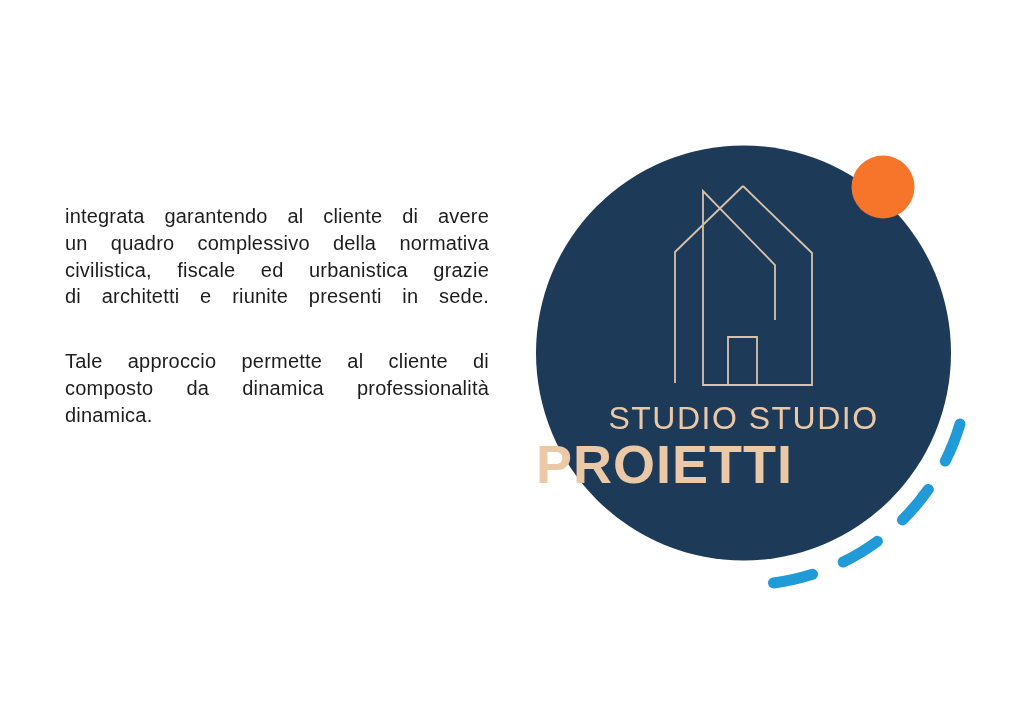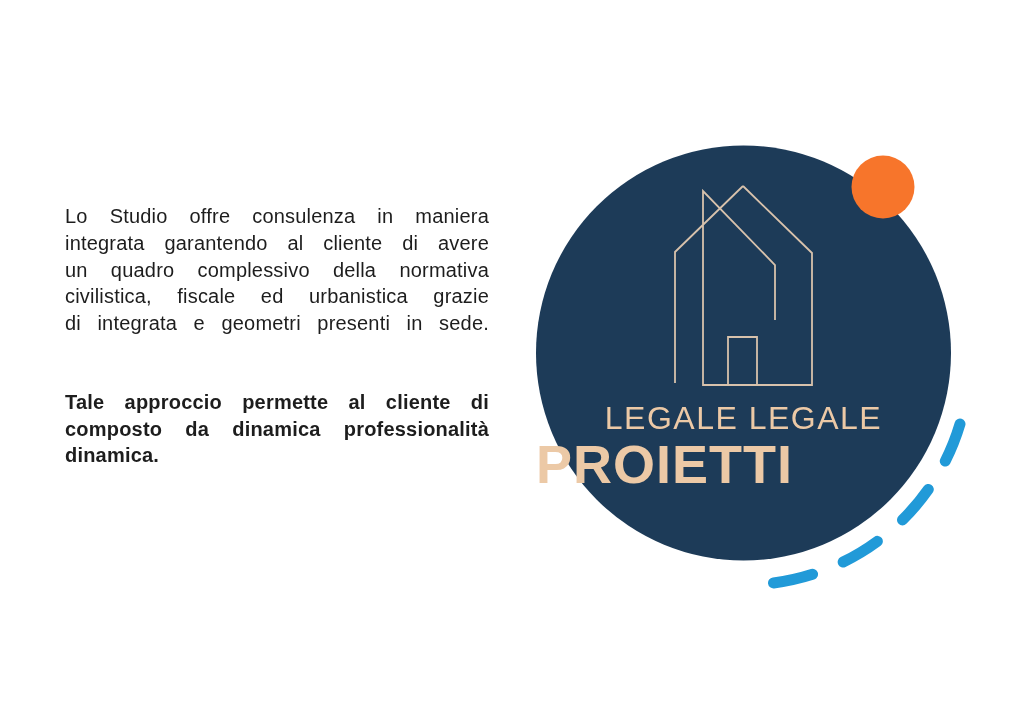--- a/index.html
+++ b/index.html
@@ -22,21 +22,21 @@
     position: absolute;
     left: 65px;
     top: 203px;
     width: 424px;
     font-size: 20px;
     line-height: 26.75px;
     letter-spacing: 0.2px;
     color: #1d1d1d;
   }
   .para { margin: 0; }
-  .para2 { margin-top: 52px; font-weight: bold; }
+  .para2 { margin-top: 38px; }
   .tline { white-space: normal; }
   .tline.just { text-align: justify; text-align-last: justify; }
   .wordmark1 {
     position: absolute;
     left: 536px;
     top: 401px;
     width: 415px;
     text-align: center;
     font-size: 32px;
     line-height: 34px;
@@ -69,29 +69,28 @@
              M743 186 L812 253 L812 385 L703 385 L703 191 L775 265 L775 320
              M728 385 L728 337 L757 337 L757 385" fill="none" stroke-width="1.8" stroke="#d8c2ac"></path>
 
     <circle cx="883" cy="187" r="31.5" fill="#f7752b"></circle>
 
     <path d="M960 424 A225 225 0 0 1 764 584" fill="none" stroke="#219ad8" stroke-width="11" stroke-linecap="round" stroke-dasharray="40 33"></path>
   </svg>
 
   <div class="text-col" style="color: rgb(29, 29, 29);">
     <div class="para para1">
-        <div class="tline just">Lo Studio offre consulenza in maniera</div>
         <div class="tline just">integrata garantendo al cliente di avere</div>
         <div class="tline just">un quadro complessivo della normativa</div>
         <div class="tline just">civilistica, fiscale ed urbanistica grazie</div>
-        <div class="tline just">di integrata e geometri presenti in sede.</div>
+        <div class="tline just">di architetti e riunite presenti in sede.</div>
       </div>
     <div class="para para2">
         <div class="tline just">Tale approccio permette al cliente di</div>
         <div class="tline just">composto da dinamica professionalità</div>
         <div class="tline">dinamica.</div>
       </div>
   </div>
 
-  <div class="wordmark1" style="color: rgb(236, 201, 166);">LEGALE LEGALE</div>
+  <div class="wordmark1" style="color: rgb(236, 201, 166);">STUDIO STUDIO</div>
   <div class="wordmark2" style="color: rgb(236, 201, 166);">PROIETTI</div>
 
 </div>
 
 </body></html>

